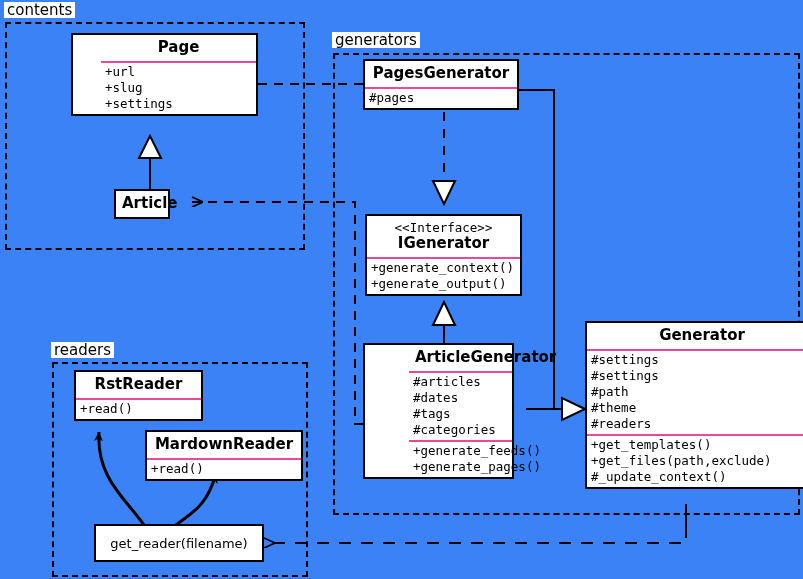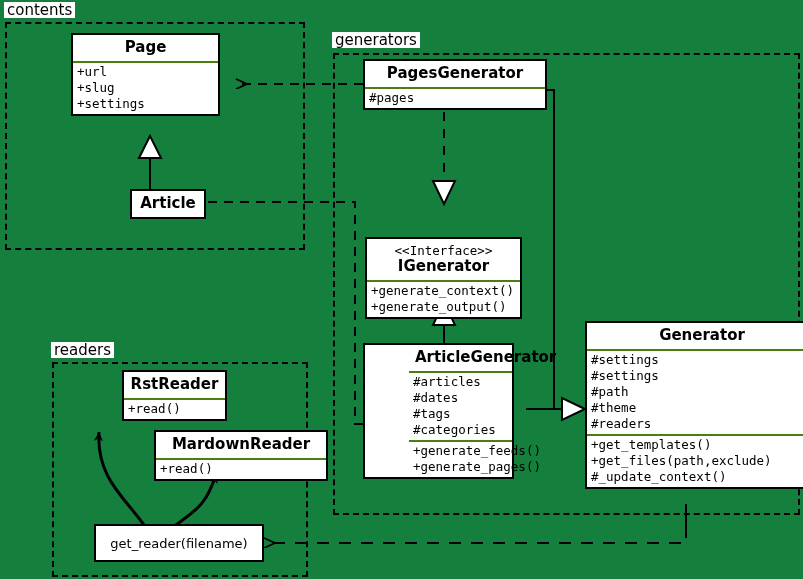--- a/index.html
+++ b/index.html
@@ -8,21 +8,21 @@
     padding: 0;
     background: #ffffff;
   }
   body {
     font-family: "DejaVu Sans", sans-serif;
   }
   #diagram {
     position: relative;
     width: 803px;
     height: 579px;
-    background: #15803d;
+    background: #3b82f6;
     overflow: hidden;
   }
   #edges {
     position: absolute;
     left: 0;
     top: 0;
     width: 803px;
     height: 579px;
     pointer-events: none;
   }
@@ -64,21 +64,21 @@
   }
   .uml .stereo {
     font-family: "DejaVu Sans Mono", monospace;
     font-weight: normal;
     font-size: 12.5px;
     display: block;
     text-align: center;
     line-height: 15px;
   }
   .uml .compartment {
-    border-top: 2px solid #4d7c0f;
+    border-top: 2px solid #ec4899;
     padding: 1px 4px 2px 4px;
   }
   .uml .compartment .row {
     font-family: "DejaVu Sans Mono", monospace;
     font-size: 12.5px;
     line-height: 16px;
     color: #000;
     white-space: pre;
   }
   .plain-box {
@@ -161,41 +161,41 @@
 
   <div class="package" style="left:5px; top:22px; width:300px; height:228px;"></div>
   <div class="pkg-label" style="left:4px; top:2px;">contents</div>
 
   <div class="package" style="left:333px; top:53px; width:467px; height:462px;"></div>
   <div class="pkg-label" style="left:332px; top:32px;">generators</div>
 
   <div class="package" style="left:52px; top:362px; width:256px; height:215px;"></div>
   <div class="pkg-label" style="left:51px; top:342px;">readers</div>
 
-  <div class="uml" style="left:71px; top:33px; width:149px;">
+  <div class="uml" style="left:71px; top:33px; width:187px;padding-left:28px;">
     <div class="name">Page</div>
     <div class="compartment">
       <div class="row">+url</div>
       <div class="row">+slug</div>
       <div class="row">+settings</div>
     </div>
   </div>
 
-  <div class="uml" style="left:114px; top:189px; width:76px;margin-left:16px;">
+  <div class="uml" style="left:114px; top:189px; width:56px;">
     <div class="name">Article</div>
   </div>
 
-  <div class="uml" style="left:363px; top:59px; width:184px;">
+  <div class="uml" style="left:363px; top:59px; width:156px;">
     <div class="name">PagesGenerator</div>
     <div class="compartment">
       <div class="row">#pages</div>
     </div>
   </div>
 
-  <div class="uml" style="left:365px; top:214px; width:157px;margin-top:23px;">
+  <div class="uml" style="left:365px; top:214px; width:157px;">
     <div class="name">
       <span class="stereo">&lt;&lt;Interface&gt;&gt;</span>
       <span>IGenerator</span>
     </div>
     <div class="compartment">
       <div class="row">+generate_context()</div>
       <div class="row">+generate_output()</div>
     </div>
   </div>
 
@@ -222,28 +222,28 @@
       <div class="row">#theme</div>
       <div class="row">#readers</div>
     </div>
     <div class="compartment">
       <div class="row">+get_templates()</div>
       <div class="row">+get_files(path,exclude)</div>
       <div class="row">#_update_context()</div>
     </div>
   </div>
 
-  <div class="uml" style="left:74px; top:370px; width:105px;margin-left:48px;">
+  <div class="uml" style="left:74px; top:370px; width:129px;">
     <div class="name">RstReader</div>
     <div class="compartment">
       <div class="row">+read()</div>
     </div>
   </div>
 
-  <div class="uml" style="left:154px; top:430px; width:174px;">
+  <div class="uml" style="left:145px; top:430px; width:158px;">
     <div class="name">MardownReader</div>
     <div class="compartment">
       <div class="row">+read()</div>
     </div>
   </div>
 
   <div class="plain-box" style="left:94px; top:524px; width:170px; height:38px;">
     <span class="label">get_reader(filename)</span>
   </div>
 

